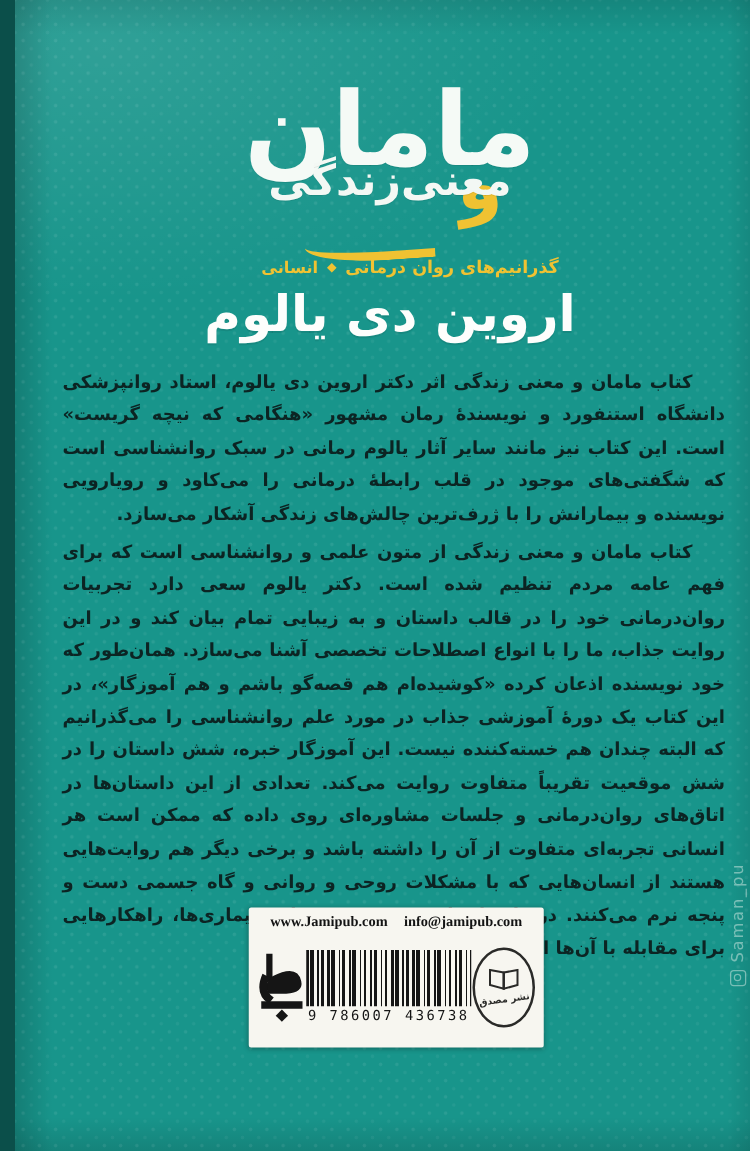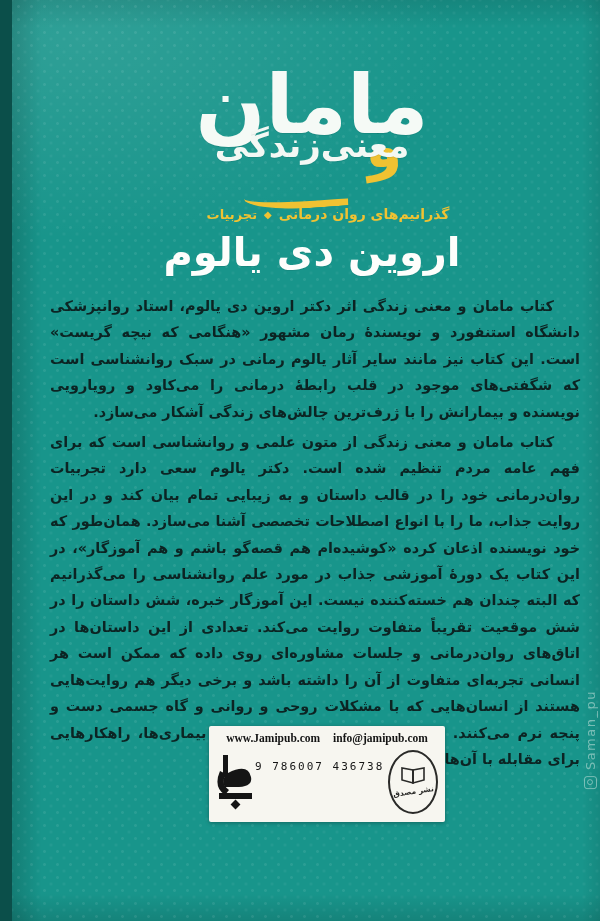--- a/index.html
+++ b/index.html
@@ -71,36 +71,36 @@
   
   .synopsis{
     position:absolute;top:293px;right:32px;left:38px;
     direction:rtl;text-align:justify;
     color:#0c2423;font-size:14.4px;line-height:26.4px;font-weight:bold;
   }
   .synopsis p{margin:0 0 4px 0;text-indent:26px;}
 
   
   .info-box{
-    position:absolute;left:197px;top:726px;width:236px;height:96px;
+    position:absolute;left:187px;top:726px;width:236px;height:112px;
     background:#f7f6f0;border-radius:2px;
     box-shadow:0 1px 4px rgba(0,0,0,0.30);
     display:flex;flex-direction:column;
   }
   .urls-row{
     display:flex;justify-content:center;gap:13px;
     font-family:"Liberation Serif",serif;font-weight:bold;
     font-size:11.5px;color:#141414;padding-top:6px;white-space:nowrap;
   }
   .logos-row{
     flex:1;display:flex;align-items:center;justify-content:space-between;
     padding:2px 7px 5px 7px;
   }
   .jami-logo{width:38px;height:62px;display:flex;align-items:center;justify-content:center;}
-  .barcode-wrap{width:132px;display:flex;flex-direction:row;align-items:stretch;}
+  .barcode-wrap{width:132px;display:flex;flex-direction:column;align-items:stretch;}
   .barcode-bars{
     height:45px;
     background:repeating-linear-gradient(90deg,
       #151515 0 2px, #f7f6f0 2px 3px,
       #151515 3px 6px, #f7f6f0 6px 9px,
       #151515 9px 10px, #f7f6f0 10px 12px,
       #151515 12px 14px, #f7f6f0 14px 17px);
   }
   .barcode-digits{
     font-family:"DejaVu Sans Mono",monospace;
@@ -140,21 +140,21 @@
 
   <div class="title-block">
     <div class="title-main">مامان</div>
     <div class="title-and">و</div>
     <div class="title-sub">معنی‌زندگی</div>
     <div class="title-swash"></div>
 
     <div class="subtitle-row">
       <span>گذرانیم‌های روان درمانی</span>
       <span class="subtitle-bullet">◆</span>
-      <span class="subtitle-dash">تجربیات</span>
+      <span class="subtitle-dash">انسانی</span>
     </div>
 
     <div class="author-name">اروین دی یالوم</div>
   </div>
 
   <div class="synopsis">
     <p>کتاب مامان و معنی زندگی اثر دکتر اروین دی یالوم، استاد روانپزشکی دانشگاه استنفورد و نویسندهٔ رمان مشهور «هنگامی که نیچه گریست» است. این کتاب نیز مانند سایر آثار یالوم رمانی در سبک روانشناسی است که شگفتی‌های موجود در قلب رابطهٔ درمانی را می‌کاود و رویارویی نویسنده و بیمارانش را با ژرف‌ترین چالش‌های زندگی آشکار می‌سازد.</p>
     <p>کتاب مامان و معنی زندگی از متون علمی و روانشناسی است که برای فهم عامه مردم تنظیم شده است. دکتر یالوم سعی دارد تجربیات روان‌درمانی خود را در قالب داستان و به زیبایی تمام بیان کند و در این روایت جذاب، ما را با انواع اصطلاحات تخصصی آشنا می‌سازد. همان‌طور که خود نویسنده اذعان کرده «کوشیده‌ام هم قصه‌گو باشم و هم آموزگار»، در این کتاب یک دورهٔ آموزشی جذاب در مورد علم روانشناسی را می‌گذرانیم که البته چندان هم خسته‌کننده نیست. این آموزگار خبره، شش داستان را در شش موقعیت تقریباً متفاوت روایت می‌کند. تعدادی از این داستان‌ها در اتاق‌های روان‌درمانی و جلسات مشاوره‌ای روی داده که ممکن است هر انسانی تجربه‌ای متفاوت از آن را داشته باشد و برخی دیگر هم روایت‌هایی هستند از انسان‌هایی که با مشکلات روحی و روانی و گاه جسمی دست و پنجه نرم می‌کنند. در دل داستان، ضمن تشریح این بیماری‌ها، راهکارهایی برای مقابله با آن‌ها ارائه می‌شود.</p>
   </div>
 

